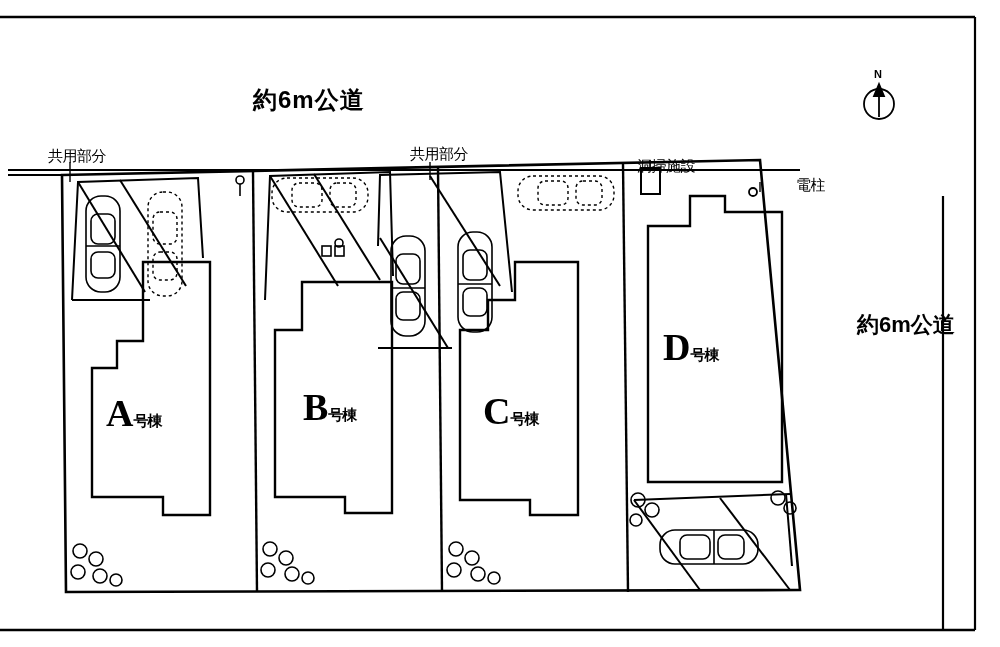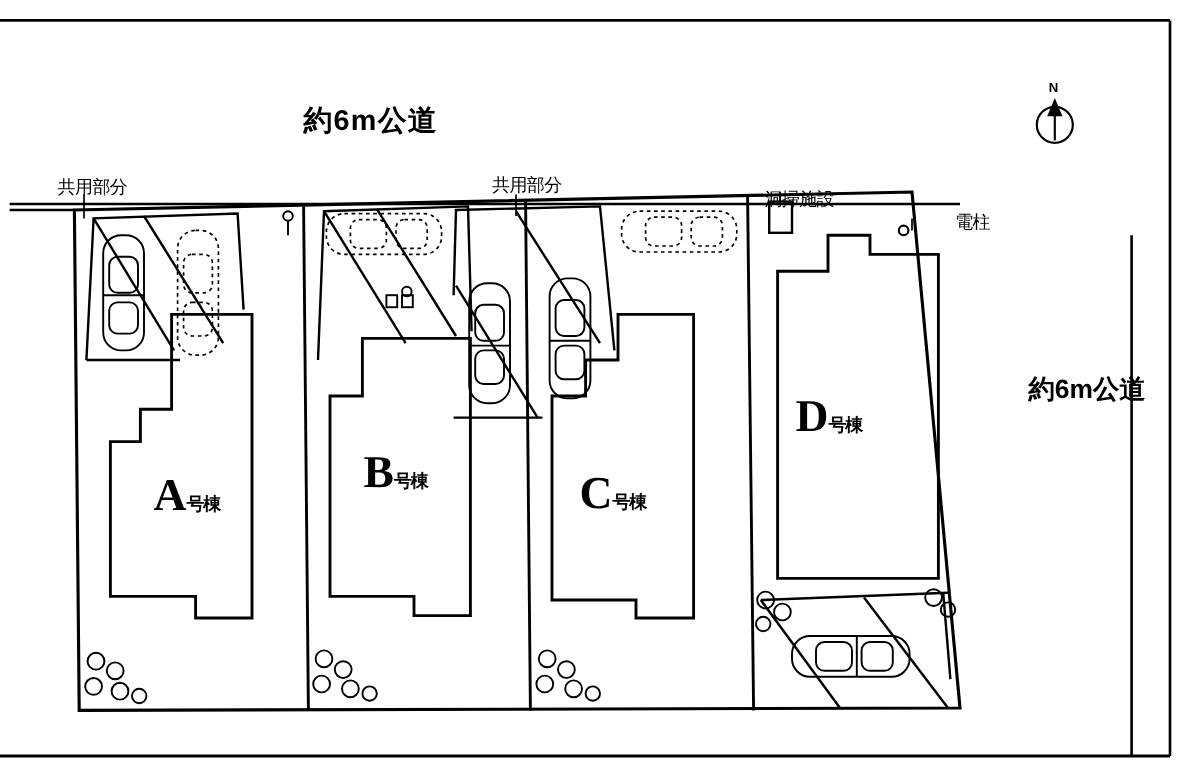--- a/index.html
+++ b/index.html
@@ -243,25 +243,25 @@
   <div class="lbl north-letter" style="left:874px; top:68px;">N</div>
 
   <div class="lbl tiny" style="left:48px; top:147px;">共用部分</div>
 
   <div class="lbl tiny" style="left:410px; top:145px;">共用部分</div>
 
   <div class="lbl tiny" style="left:637px; top:157px;">洞掃施設</div>
 
   <div class="lbl tiny" style="left:796px; top:176px;">電柱</div>
 
-  <div class="lbl bldg" style="left:128px; top:391px;">
+  <div class="lbl bldg" style="left:106px; top:391px;">
     <span>A</span><span class="suffix">号棟</span>
   </div>
 
-  <div class="lbl bldg" style="left:303px; top:372px;text-align:right;">
+  <div class="lbl bldg" style="left:303px; top:385px;text-align:right;">
     <span>B</span><span class="suffix">号棟</span>
   </div>
 
   <div class="lbl bldg" style="left:483px; top:389px;">
     <span>C</span><span class="suffix">号棟</span>
   </div>
 
   <div class="lbl bldg" style="left:663px; top:325px;">
     <span>D</span><span class="suffix">号棟</span>
   </div>

